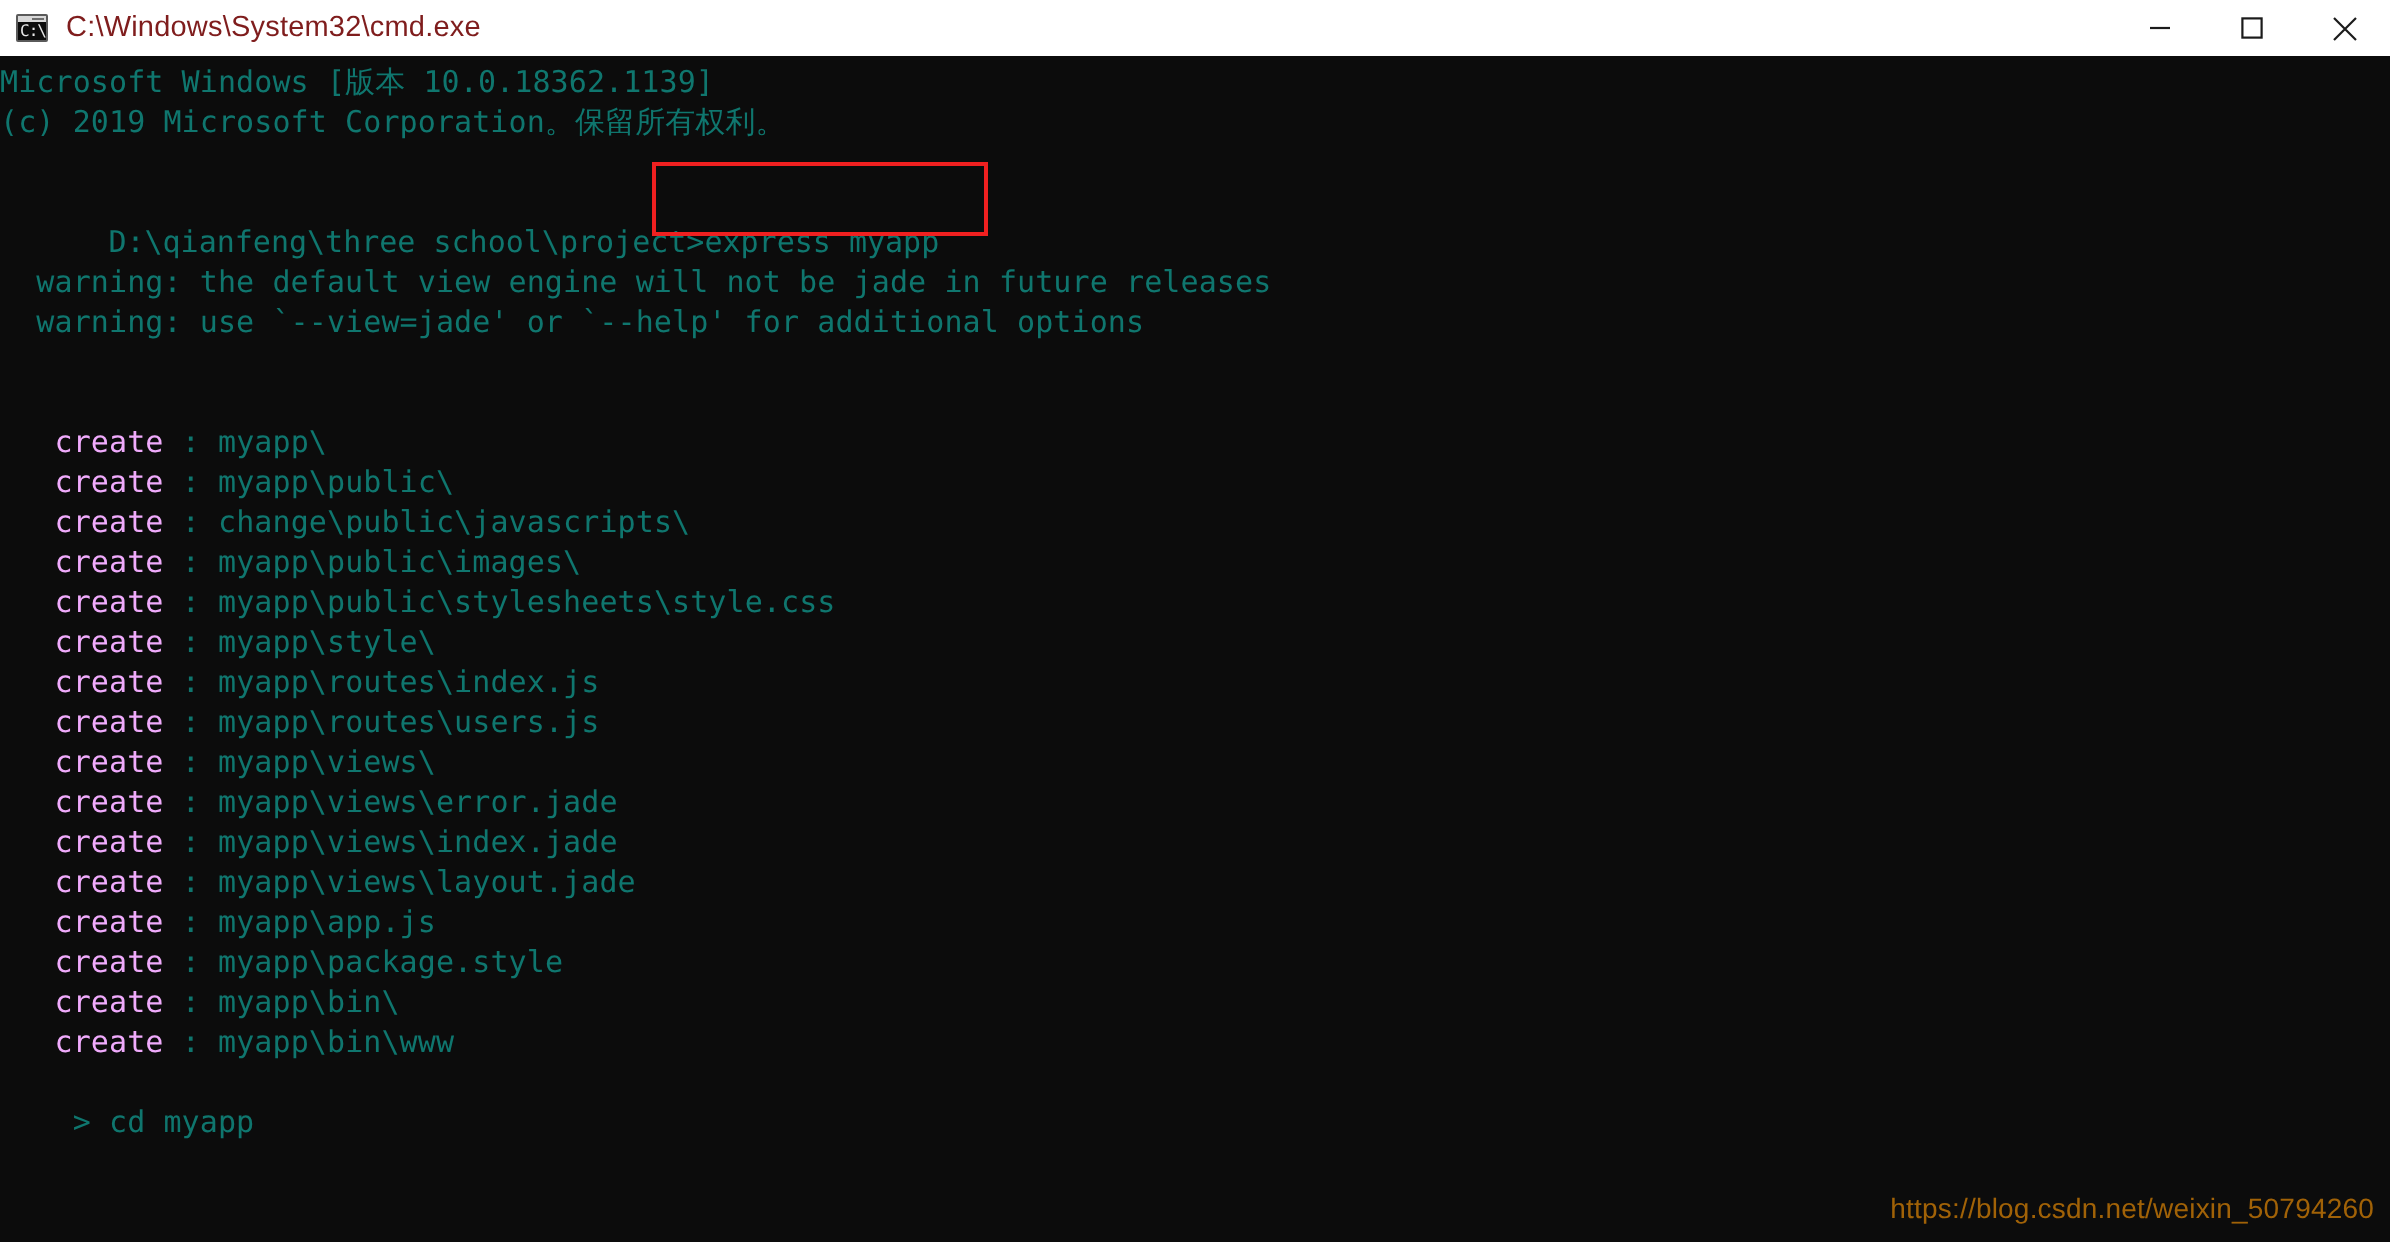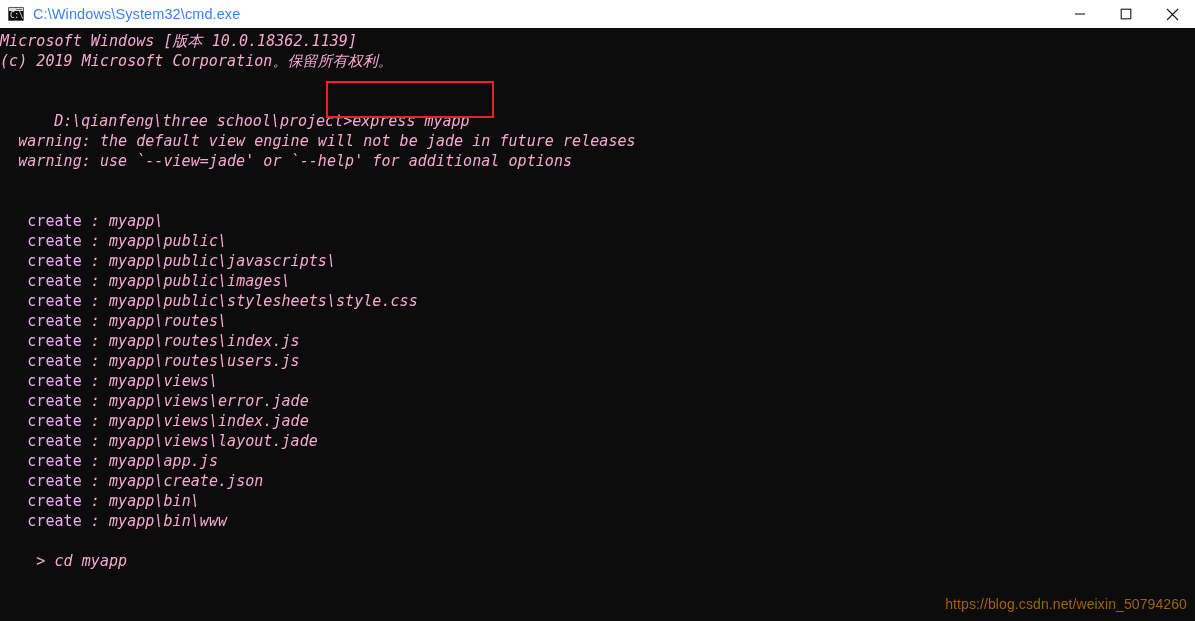--- a/index.html
+++ b/index.html
@@ -69,21 +69,21 @@
     font-size: 8px;
     line-height: 9px;
     color: #e8e8e8;
     letter-spacing: -0.5px;
     white-space: nowrap;
   }
 
   .titlebar-title {
     font-family: "Liberation Sans", sans-serif;
     font-size: 14.5px;
-    color: #3b82f6;
+    color: #7f1d1d;
     line-height: 28px;
     white-space: nowrap;
     letter-spacing: 0.1px;
   }
 
   .titlebar-controls {
     margin-left: auto;
     display: flex;
     height: 28px;
   }
@@ -112,21 +112,21 @@
   .line {
     height: 20px;
     line-height: 20px;
     white-space: pre;
     padding-left: 0px;
     font-size: 15px;
     letter-spacing: 0.05px;
   }
   .line.blank { color: transparent; }
 
-  .c-default { color: #f9a8d4; font-style: italic; }
+  .c-default { color: #0f766e; }
   .c-create  { color: #f0abfc; }
 
   
   .cmdline {
     position: relative;
     height: 20px;
     line-height: 20px;
     white-space: pre;
   }
 
@@ -198,32 +198,32 @@
     <div class="line blank"> </div>
     <div class="line c-default">  warning: the default view engine will not be jade in future releases</div>
     <div class="line c-default">  warning: use `--view=jade' or `--help' for additional options</div>
 
     <div class="line blank"> </div>
     <div class="line blank"> </div>
 
     <div id="create-lines">
         <div class="line"><span class="c-default">   </span><span class="c-create">create</span><span class="c-default"> : </span><span class="c-default">myapp\</span></div>
         <div class="line"><span class="c-default">   </span><span class="c-create">create</span><span class="c-default"> : </span><span class="c-default">myapp\public\</span></div>
-        <div class="line"><span class="c-default">   </span><span class="c-create">create</span><span class="c-default"> : </span><span class="c-default">myapp\public\javascripts\</span></div>
+        <div class="line"><span class="c-default">   </span><span class="c-create">create</span><span class="c-default"> : </span><span class="c-default">change\public\javascripts\</span></div>
         <div class="line"><span class="c-default">   </span><span class="c-create">create</span><span class="c-default"> : </span><span class="c-default">myapp\public\images\</span></div>
         <div class="line"><span class="c-default">   </span><span class="c-create">create</span><span class="c-default"> : </span><span class="c-default">myapp\public\stylesheets\style.css</span></div>
-        <div class="line"><span class="c-default">   </span><span class="c-create">create</span><span class="c-default"> : </span><span class="c-default">myapp\routes\</span></div>
+        <div class="line"><span class="c-default">   </span><span class="c-create">create</span><span class="c-default"> : </span><span class="c-default">myapp\style\</span></div>
         <div class="line"><span class="c-default">   </span><span class="c-create">create</span><span class="c-default"> : </span><span class="c-default">myapp\routes\index.js</span></div>
         <div class="line"><span class="c-default">   </span><span class="c-create">create</span><span class="c-default"> : </span><span class="c-default">myapp\routes\users.js</span></div>
         <div class="line"><span class="c-default">   </span><span class="c-create">create</span><span class="c-default"> : </span><span class="c-default">myapp\views\</span></div>
         <div class="line"><span class="c-default">   </span><span class="c-create">create</span><span class="c-default"> : </span><span class="c-default">myapp\views\error.jade</span></div>
         <div class="line"><span class="c-default">   </span><span class="c-create">create</span><span class="c-default"> : </span><span class="c-default">myapp\views\index.jade</span></div>
         <div class="line"><span class="c-default">   </span><span class="c-create">create</span><span class="c-default"> : </span><span class="c-default">myapp\views\layout.jade</span></div>
         <div class="line"><span class="c-default">   </span><span class="c-create">create</span><span class="c-default"> : </span><span class="c-default">myapp\app.js</span></div>
-        <div class="line"><span class="c-default">   </span><span class="c-create">create</span><span class="c-default"> : </span><span class="c-default">myapp\create.json</span></div>
+        <div class="line"><span class="c-default">   </span><span class="c-create">create</span><span class="c-default"> : </span><span class="c-default">myapp\package.style</span></div>
         <div class="line"><span class="c-default">   </span><span class="c-create">create</span><span class="c-default"> : </span><span class="c-default">myapp\bin\</span></div>
         <div class="line"><span class="c-default">   </span><span class="c-create">create</span><span class="c-default"> : </span><span class="c-default">myapp\bin\www</span></div>
       </div>
 
     <div class="line blank"> </div>
     <div class="line c-default">    &gt; cd myapp</div>
 
     <div class="watermark">https://blog.csdn.net/weixin_50794260</div>
   </div>
 </div>

